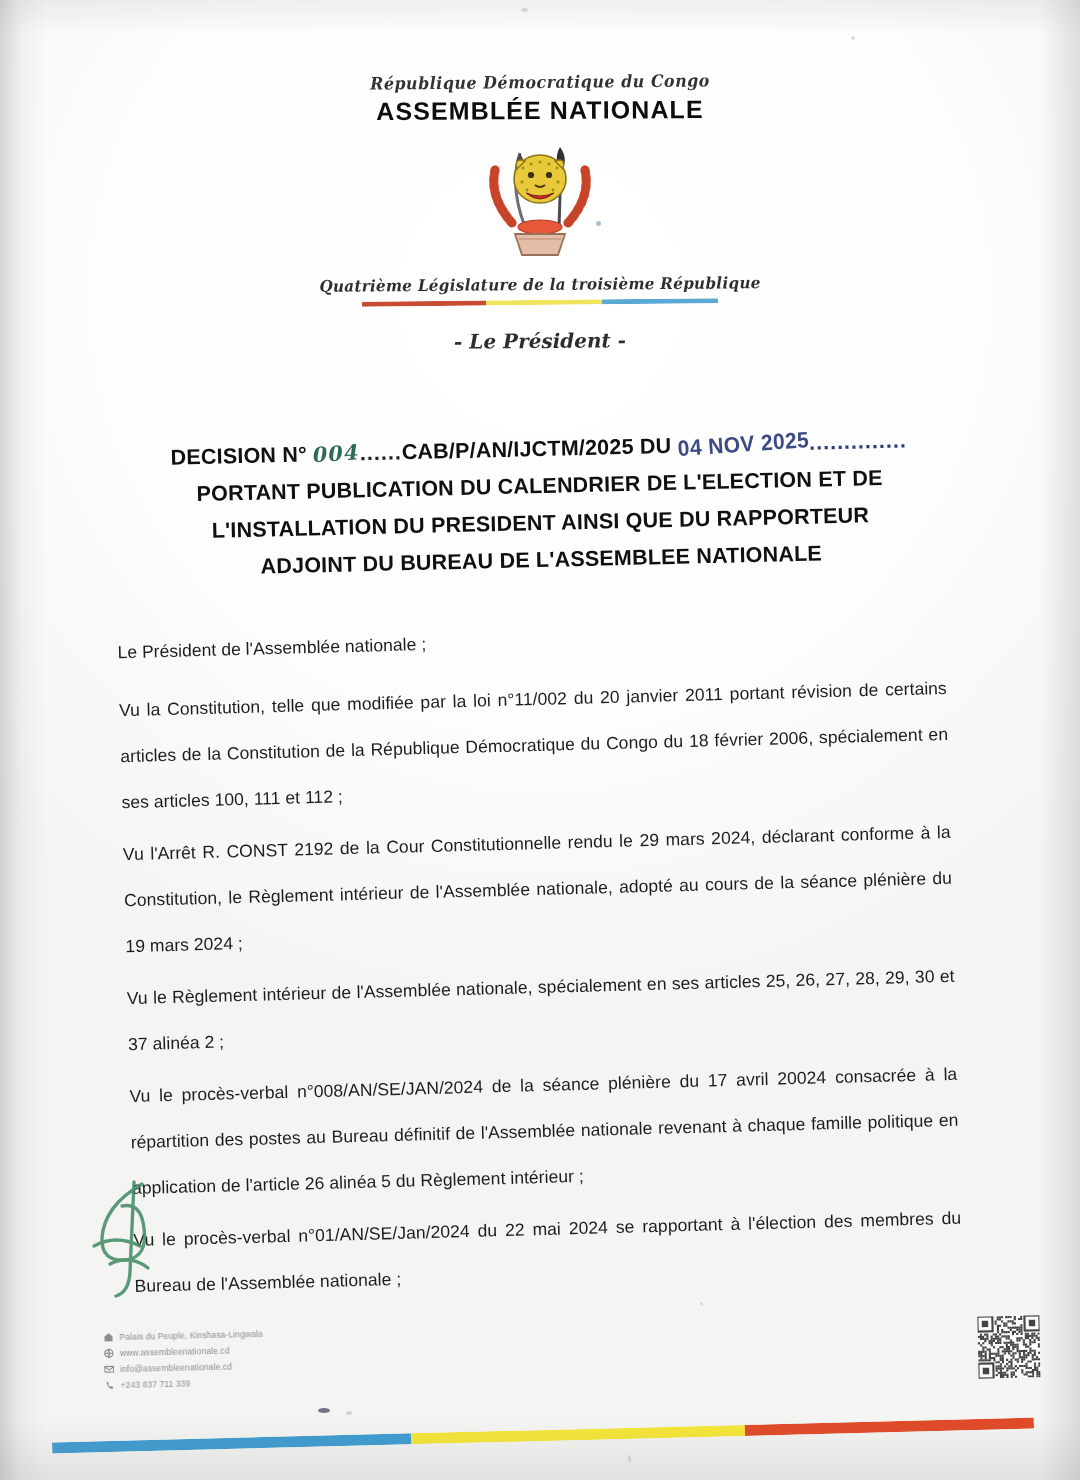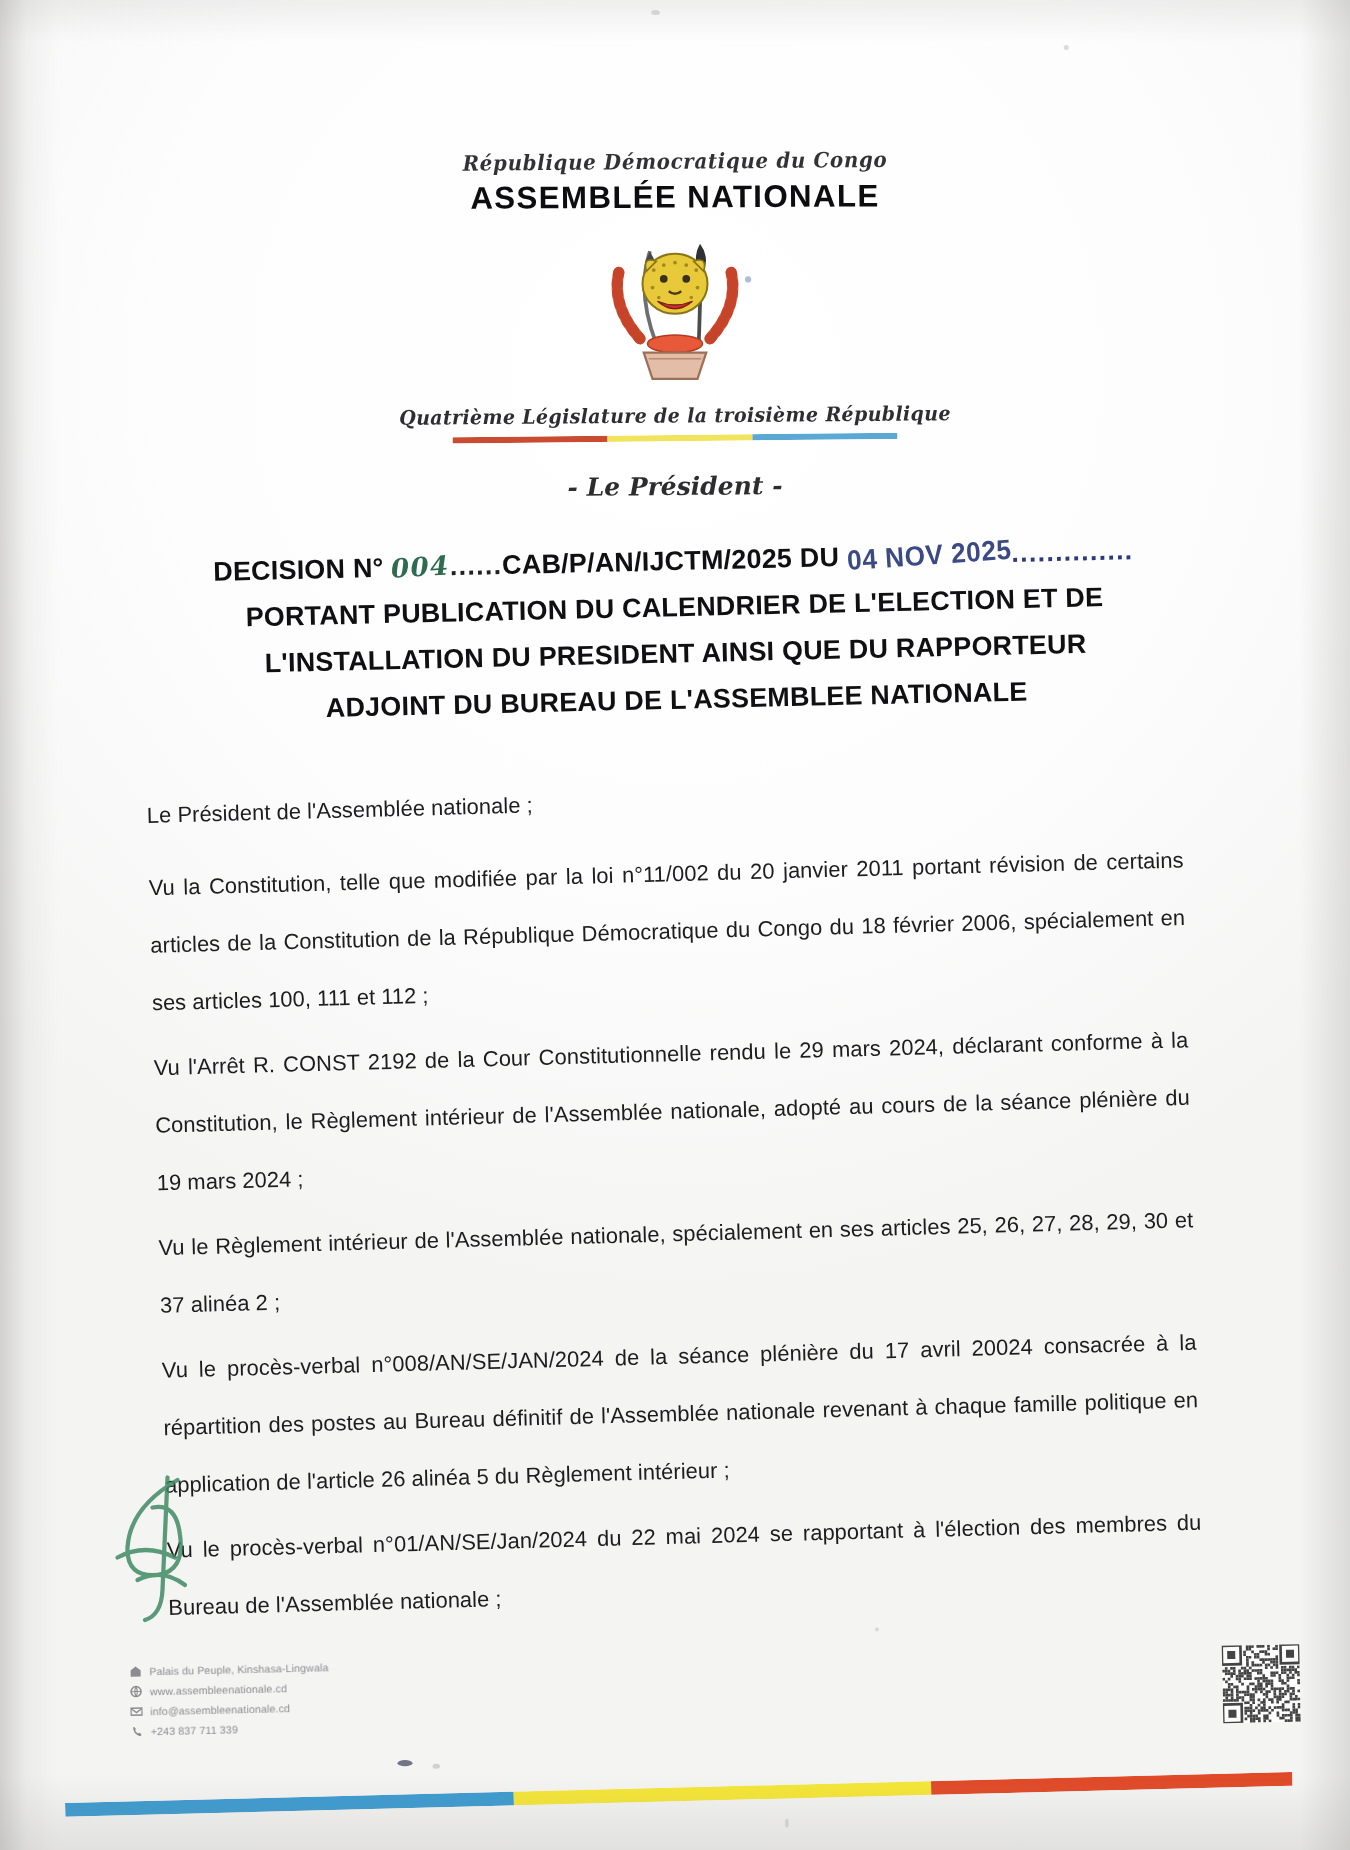--- a/index.html
+++ b/index.html
@@ -49,21 +49,20 @@
     background: linear-gradient(180deg, rgba(140,138,134,0.13) 0%, rgba(255,255,255,0) 100%);
     pointer-events: none;
   }
 
   
   #letterhead {
     position: absolute;
     top: 72px;
     left: 0; right: 0;
     text-align: center;
-    margin-top: 48px;
   }
   .script-line {
     font-family: "DejaVu Serif", serif;
     font-style: italic;
     font-weight: 700;
     font-size: 17px;
     letter-spacing: 0.6px;
     color: #17171a;
     transform: scaleX(0.93) rotate(-0.5deg);
     opacity: 0.88;

